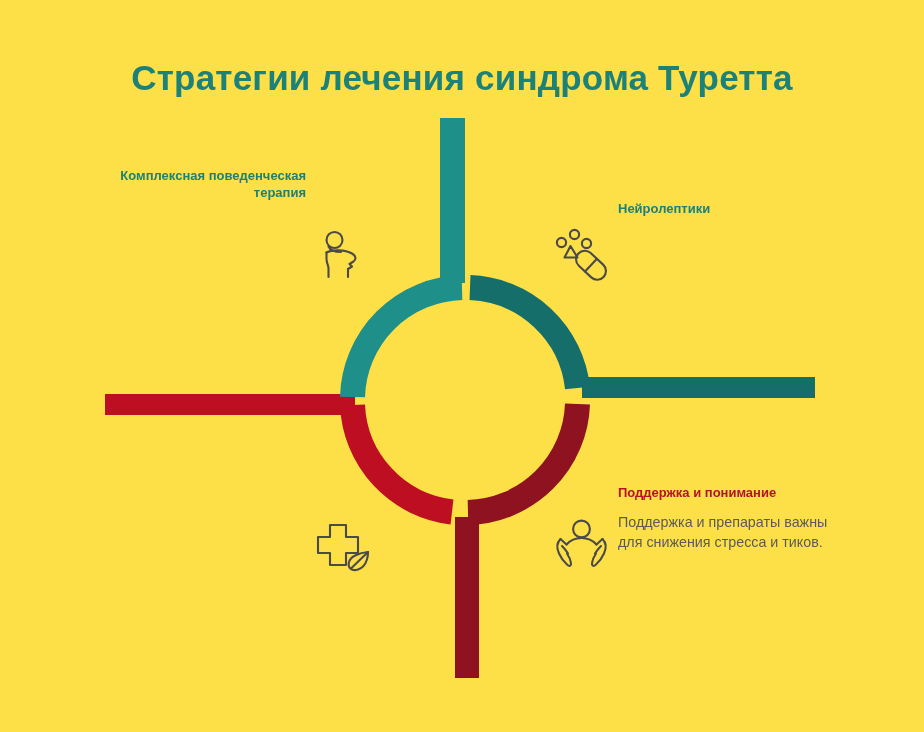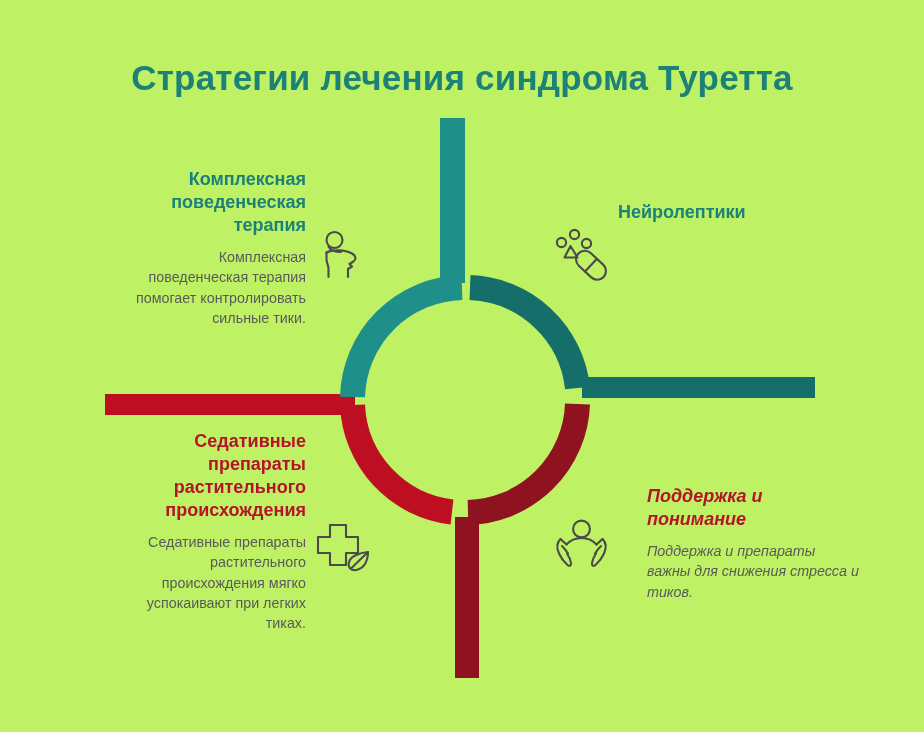--- a/index.html
+++ b/index.html
@@ -7,21 +7,21 @@
     padding: 0;
     background: #ffffff;
   }
   body {
     font-family: "Liberation Sans", "DejaVu Sans", sans-serif;
   }
   #infographic {
     position: relative;
     width: 924px;
     height: 732px;
-    background: #bef264;
+    background: #fde047;
     overflow: hidden;
   }
 
   
   .title {
     position: absolute;
     left: 0;
     top: 58px;
     width: 924px;
     text-align: center;
@@ -40,21 +40,21 @@
     width: 924px;
     height: 732px;
     pointer-events: none;
   }
 
   
   .quad {
     position: absolute;
   }
   .quad .heading {
-    font-size: 18px;
+    font-size: 13px;
     font-weight: bold;
     line-height: 1.28;
     margin: 0 0 10px 0;
   }
   .quad .body {
     font-size: 14.3px;
     line-height: 1.42;
     color: #5a5a5a;
     margin: 0;
   }
@@ -62,21 +62,21 @@
   .red-head  { color: #b51329; }
 
   
   .quad-left { text-align: right; }
   
   .quad-right { text-align: left; }
 
   #quad-cbt   { left: 118px; top: 168px;  width: 188px; }
   #quad-neuro { left: 618px; top: 201px;  width: 200px; }
   #quad-herb  { left: 118px; top: 430px;  width: 188px; }
-  #quad-supp  { left: 647px; top: 485px;  width: 215px; font-style: italic; }
+  #quad-supp  { left: 618px; top: 485px;  width: 215px; }
 
   
   .icon {
     position: absolute;
   }
   .icon svg { display: block; }
 
   #icon-cbt   { left: 312px; top: 227px; }
   #icon-neuro { left: 552px; top: 226px; }
   #icon-herb  { left: 312px; top: 521px; }
@@ -100,21 +100,20 @@
 
     <path d="M 470 287.6 A 112.5 112.5 0 0 1 577.5 388" fill="none" stroke="#156e6a" stroke-width="25" stroke-linecap="butt"></path>
 
     <path d="M 352.5 405 A 112.5 112.5 0 0 0 452 512" fill="none" stroke="#be0f22" stroke-width="25" stroke-linecap="butt"></path>
 
     <path d="M 577.5 404 A 112.5 112.5 0 0 1 468 512.5" fill="none" stroke="#8e1220" stroke-width="25" stroke-linecap="butt"></path>
   </svg>
 
   <div class="quad quad-left" id="quad-cbt">
     <div class="heading teal-head">Комплексная поведенческая терапия</div>
-    <div class="body">Комплексная поведенческая терапия помогает контролировать сильные тики.</div>
   </div>
 
   <div class="icon" id="icon-cbt">
     <svg width="56" height="56" viewBox="0 0 56 56" fill="none" stroke="#4a4a4a" stroke-width="2.1" stroke-linecap="round" stroke-linejoin="round">
       <circle cx="22.5" cy="13" r="8"></circle>
       <path d="M16.5 19.5 C 18 23 23 25 29 25"></path>
       <path d="M14.5 25.5 C 20 22.5 33 22.5 40 26.5
                C 44 28.8 44.5 32.5 41.5 34.5
                L 37.5 37 L 40 39.5 L 36 42"></path>
       <path d="M14.5 25.5 L 14.5 32 C 14.5 36 16.5 38.5 16.5 41.5 L 16.5 50"></path>
@@ -131,24 +130,20 @@
       <circle cx="9.5" cy="16.5" r="4.6"></circle>
       <circle cx="22.5" cy="8.5" r="4.6"></circle>
       <circle cx="34.5" cy="17.5" r="4.6"></circle>
       <path d="M18.5 20 L 12.5 31.5 L 25.5 31.5 Z"></path>
       <path d="M30.5 30.5 L 47.5 30.5 A 8.7 8.7 0 0 1 47.5 47.9
                L 30.5 47.9 A 8.7 8.7 0 0 1 30.5 30.5 Z" transform="rotate(43 39 39.2)"></path>
       <path d="M39 30.5 L 39 47.9" transform="rotate(43 39 39.2)"></path>
     </svg>
   </div>
 
-  <div class="quad quad-left" id="quad-herb">
-    <div class="heading red-head">Седативные препараты растительного происхождения</div>
-    <div class="body">Седативные препараты растительного происхождения мягко успокаивают при легких тиках.</div>
-  </div>
 
   <div class="icon" id="icon-herb">
     <svg width="60" height="56" viewBox="0 0 60 56" fill="none" stroke="#4a4a4a" stroke-width="2.1" stroke-linecap="round" stroke-linejoin="round">
       <path d="M18 4 L 34 4 L 34 16 L 46 16 L 46 32 L 34 32
                L 34 44 L 18 44 L 18 32 L 6 32 L 6 16 L 18 16 Z"></path>
       <path d="M56 31 C 56 31 56.5 45 46 48.5
                C 39.5 50.7 35.5 46.5 37 41
                C 38.5 35.5 47 31.8 56 31 Z"></path>
       <path d="M56 31 L 40 46.5"></path>
     </svg>

